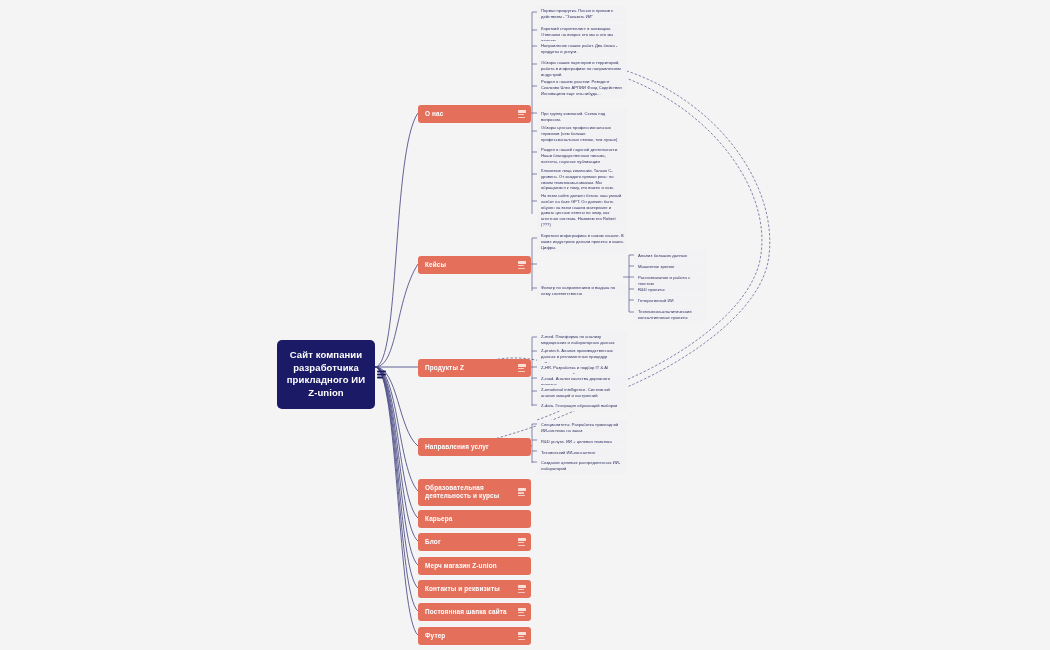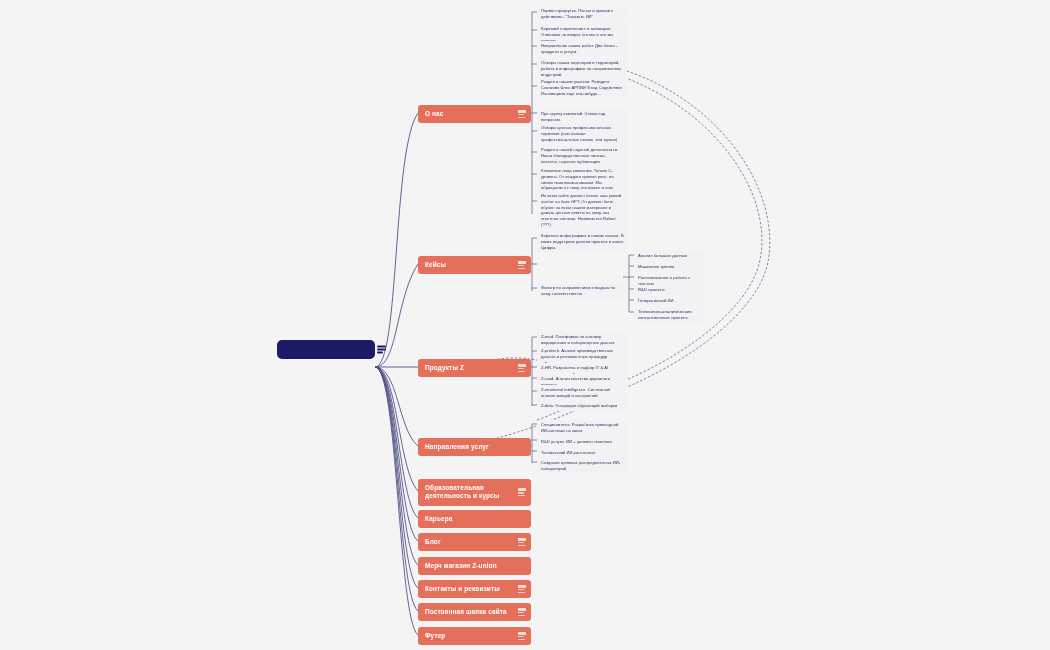--- a/index.html
+++ b/index.html
@@ -185,20 +185,21 @@
     <g fill="none" stroke="#3a3a7a" stroke-width="0.75" opacity="0.8" stroke-dasharray="2.5 1.8">
       <path d="M600,70 C700,95 775,185 760,260 C748,318 660,370 600,390"></path>
       <path d="M610,66 C712,92 782,185 768,262 C756,322 662,376 604,396"></path>
       <path d="M485,362 C520,352 560,360 600,390"></path>
       <path d="M480,443 C520,432 560,420 604,396"></path>
       <path d="M537,420 C560,412 580,400 604,396"></path>
     </g>
   </svg>
 
   <div class="node" id="root-node" style="left:277px; top:340px;">
+    <span class="root-txt">Сайт компании<br>разработчика<br>прикладного ИИ<br>Z-union</span>
     <span class="root-collapse">
       <i></i>
         <i></i>
         <i></i>
     </span>
   </div>
 
   <div class="node topic" style="left:418px; top:105px;">
     <span class="tlabel">О нас</span>
     <span class="note-icon">

